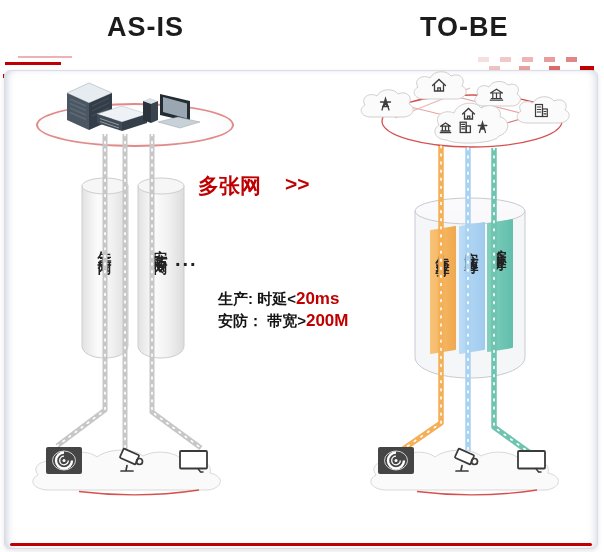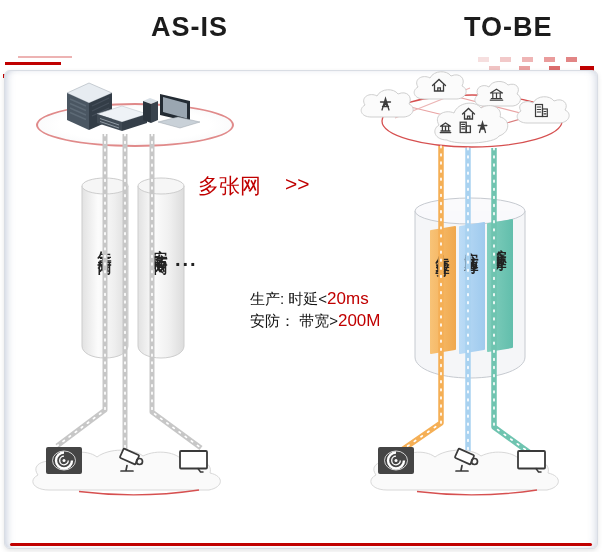--- a/index.html
+++ b/index.html
@@ -1,20 +1,20 @@
 <!DOCTYPE html>
 <html><head>
 <meta charset="utf-8">
 <style>
   html,body{margin:0;padding:0;}
   body{width:604px;height:552px;background:#fff;font-family:"Liberation Sans","DejaVu Sans",sans-serif;}
   .stage{position:relative;width:604px;height:552px;background:#fff;overflow:hidden;}
   .abs{position:absolute;}
 
-  .title{position:absolute;top:12px;font-size:27px;font-weight:bold;color:#1c1c1c;letter-spacing:1px;margin-left:44px;}
+  .title{position:absolute;top:12px;font-size:27px;font-weight:bold;color:#1c1c1c;letter-spacing:1px;}
   .title-asis{left:107px;}
   .title-tobe{left:420px;}
 
   .deco-line1{position:absolute;left:18px;top:56px;width:54px;height:2px;background:#EDB3B3;}
   .deco-line2{position:absolute;left:5px;top:62px;width:56px;height:3px;background:#C00000;}
   .deco-sq{position:absolute;left:3px;top:74px;width:4px;height:4px;background:#C00000;}
   .dot{position:absolute;height:5px;width:11px;}
   .r1a{left:478px;top:57px;background:#F6DFDF;} .r1b{left:500px;top:57px;background:#F2C9C9;}
   .r1c{left:522px;top:57px;background:#EFB5B5;} .r1d{left:544px;top:57px;background:#EA9C9C;}
   .r1e{left:566px;top:57px;background:#E28585;}
@@ -36,23 +36,23 @@
   .cyl{z-index:3;}
   .slab{position:absolute;z-index:3;border-radius:1px;}
   .slab-orange{left:430px;top:228px;width:26px;height:124px;background:linear-gradient(to right,#f8c377,#f0a84d);transform:skewY(-9deg);}
   .slab-blue{left:459px;top:224px;width:26px;height:128px;background:linear-gradient(to right,#bcdcf6,#9fcaee);transform:skewY(-9deg);}
   .slab-teal{left:487px;top:221px;width:26px;height:129px;background:linear-gradient(to right,#83cfbd,#62beac);transform:skewY(-9deg);}
 
   .vtext{position:absolute;writing-mode:vertical-rl;text-orientation:upright;font-size:14px;
     color:#222;letter-spacing:4px;z-index:4;font-weight:600;}
   .ellipsis{position:absolute;left:175px;top:248px;font-size:20px;font-weight:bold;color:#222;letter-spacing:2px;z-index:4;}
 
-  .headline{position:absolute;left:198px;top:172px;display:flex;gap:24px;font-size:21px;font-weight:normal;color:#C00000;z-index:8;}
+  .headline{position:absolute;left:198px;top:172px;display:flex;gap:24px;font-size:21px;font-weight:bold;color:#C00000;z-index:8;}
   .specs{position:absolute;left:218px;top:289px;z-index:8;}
-  .spec-row{height:22px;font-size:15px;font-weight:normal;color:#141414;white-space:nowrap;margin-left:32px;}
+  .spec-row{height:22px;font-size:15px;font-weight:bold;color:#141414;white-space:nowrap;}
   .spec-value{color:#C00000;font-size:17px;}
 
   .cloud{z-index:6;}
   .cloud svg{display:block;}
   .icon{position:absolute;z-index:7;}
 </style>
 </head>
 <body>
 
 <div class="stage">

